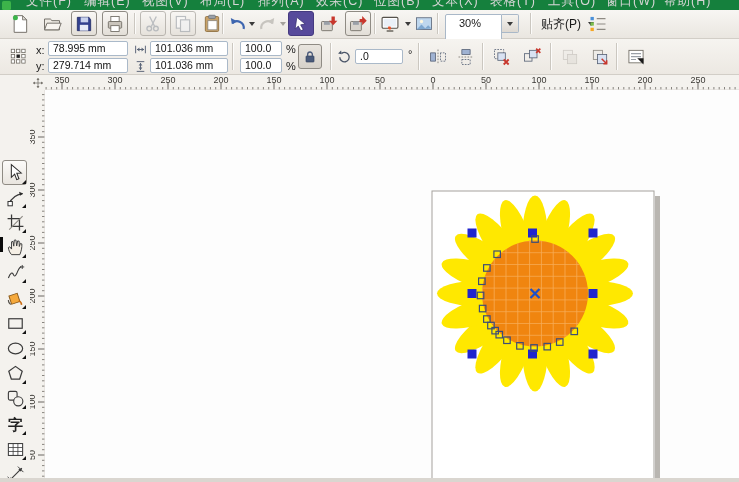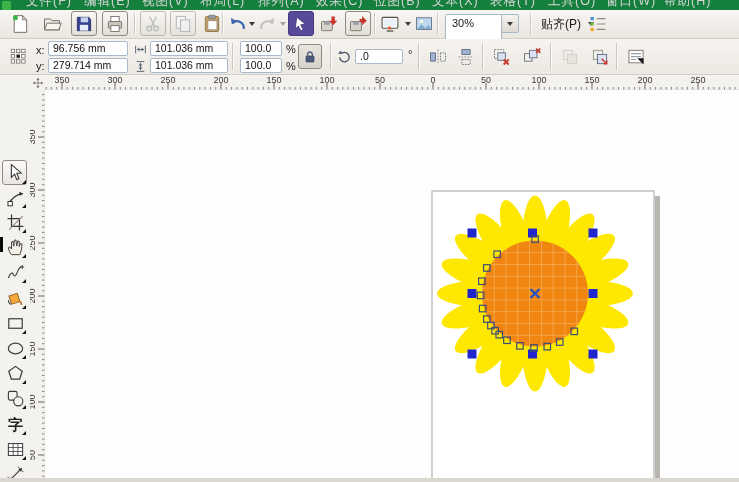--- a/index.html
+++ b/index.html
@@ -18,21 +18,21 @@
   .btn span{display:flex}
   .btn.framed{border:1px solid #8F8B84;background:linear-gradient(#FAF8F5,#E2DED7);width:26px;height:25px;top:1px}
   .btn.active{background:#574A9B;border-color:#453A80}
   .btn.dis,.pbtn.dis{opacity:.55}
   .dd{position:absolute;top:2px;width:9px;height:24px;display:flex;align-items:center;justify-content:center}
   .tri{width:0;height:0;border-left:3.5px solid transparent;border-right:3.5px solid transparent;border-top:4px solid #3A3A3A}
   .dd.dis .tri{border-top-color:#A5A29C}
   .sep{position:absolute;top:3px;width:1px;height:21px;background:#CBC7C0;box-shadow:1px 0 0 rgba(255,255,255,.8)}
   .propbar .sep{top:4px;height:27px}
   .combo{position:absolute;top:4px;height:19px;display:flex}
-  .combo .cfield{width:57px;height:35px;background:#FFF;border:1px solid #A9B8C8;border-radius:2px 0 0 2px;font-size:11px;line-height:17px;padding-left:6px;color:#1a1a1a}
+  .combo .cfield{width:57px;height:35px;background:#FFF;border:1px solid #A9B8C8;border-radius:2px 0 0 2px;font-size:11px;line-height:17px;padding-left:13px;color:#1a1a1a}
   .combo .cbtn{width:17px;height:19px;border:1px solid #A9B8C8;border-left:none;border-radius:0 2px 2px 0;background:linear-gradient(#F6F4F0,#DDD8D1);display:flex;align-items:center;justify-content:center}
   .snapbtn{position:absolute;top:4px;height:20px;display:flex;align-items:center;font-size:12px;color:#1a1a1a;gap:7px}
 
   .pfield{position:absolute;height:15px;background:#FFF;border:1px solid #AAB9C9;border-radius:2px;font-size:10.5px;line-height:13px;padding-left:4px;color:#111;white-space:nowrap}
   .plabel{position:absolute;font-size:11px;color:#1a1a1a}
   .pbi{position:absolute;display:flex}
   .pbtn{position:absolute;width:24px;height:24px;top:6px;display:flex;align-items:center;justify-content:center;border-radius:3px}
   .pbtn.framed{border:1px solid #8F8B84;background:linear-gradient(#E9E5DF,#D6D1C9);width:24px;height:25px;top:5px}
 
   
@@ -240,21 +240,21 @@
             <rect x="3" y="10" width="4.5" height="4.5"></rect>
             <rect x="17" y="10" width="4.5" height="4.5"></rect>
             <rect x="3" y="17" width="4.5" height="4.5"></rect>
             <rect x="10" y="17" width="4.5" height="4.5"></rect>
             <rect x="17" y="17" width="4.5" height="4.5"></rect>
           </g>
           <rect x="10" y="10" width="4.5" height="4.5" fill="#222"></rect>
         </svg>
       </span>
     <span class="plabel" style="left:36px;top:5px">x:</span>
-    <div class="pfield" style="left:48px;top:2px;width:80px">96.756 mm</div>
+    <div class="pfield" style="left:48px;top:2px;width:80px">78.995 mm</div>
     <span class="plabel" style="left:36px;top:21px">y:</span>
     <div class="pfield" style="left:48px;top:19px;width:80px">279.714 mm</div>
 
     <span class="pbi" style="left:134px;top:4px">
         <svg width="13" height="13" viewBox="0 0 24 24">
           <g stroke="#5A6578" stroke-width="1.8" fill="none">
             <path d="M3 5v14M21 5v14M5.5 12h13"></path>
           </g>
           <path d="M10 8.5L5.5 12l4.5 3.5z" fill="#5A6578"></path>
           <path d="M14 8.5l4.5 3.5-4.5 3.5z" fill="#5A6578"></path>

